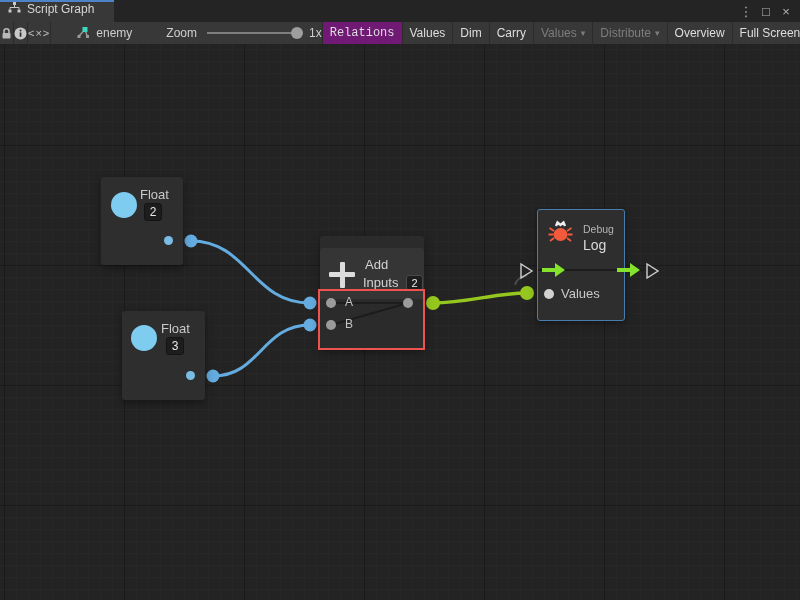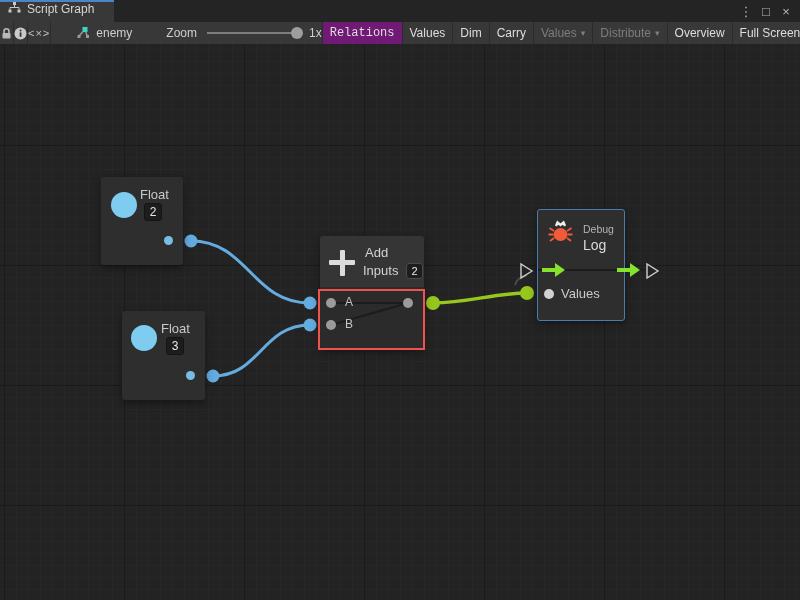--- a/index.html
+++ b/index.html
@@ -57,21 +57,21 @@
   
   .float-node { width:82px; height:88px; }
   .fcircle { width:26px; height:26px; border-radius:50%; background:#7ecdf1; }
   .ftitle { color:#c9c9c9; font-size:13px; }
   .vbox { width:18px; height:18px; background:#1d1d1d; border:1px solid #141414; border-radius:3px;
     color:#e8e8e8; font-size:12px; display:flex; align-items:center; justify-content:center; }
   .port { border-radius:50%; }
 
   
   .add-node { width:104px; height:113px; background:#2b2b2b; }
-  .add-header { position:absolute; left:0; top:0; width:104px; height:51px; background:#353535;
+  .add-header { position:absolute; left:0; top:12px; width:104px; height:51px; background:#353535;
     border-radius:3px 3px 0 0; }
   .plus-h { position:absolute; left:9px; top:24px; width:26px; height:5px; background:#dcdcdc; border-radius:1px; }
   .plus-v { position:absolute; left:19.5px; top:13.5px; width:5px; height:26px; background:#dcdcdc; border-radius:1px; }
   .add-title { color:#d2d2d2; font-size:13px; }
   .add-inputs-box { width:17px; height:16px; background:#1d1d1d; border:1px solid #4a4a4a; border-radius:3px;
     color:#e8e8e8; font-size:11px; display:flex; align-items:center; justify-content:center; }
   .add-body-svg { position:absolute; left:0; top:51px; }
   .plabel { color:#c4c4c4; font-size:12px; }
   .red-frame { position:absolute; left:318px; top:245px; width:107px; height:61px;
     border:2px solid #ee5350; z-index:3; pointer-events:none; }

